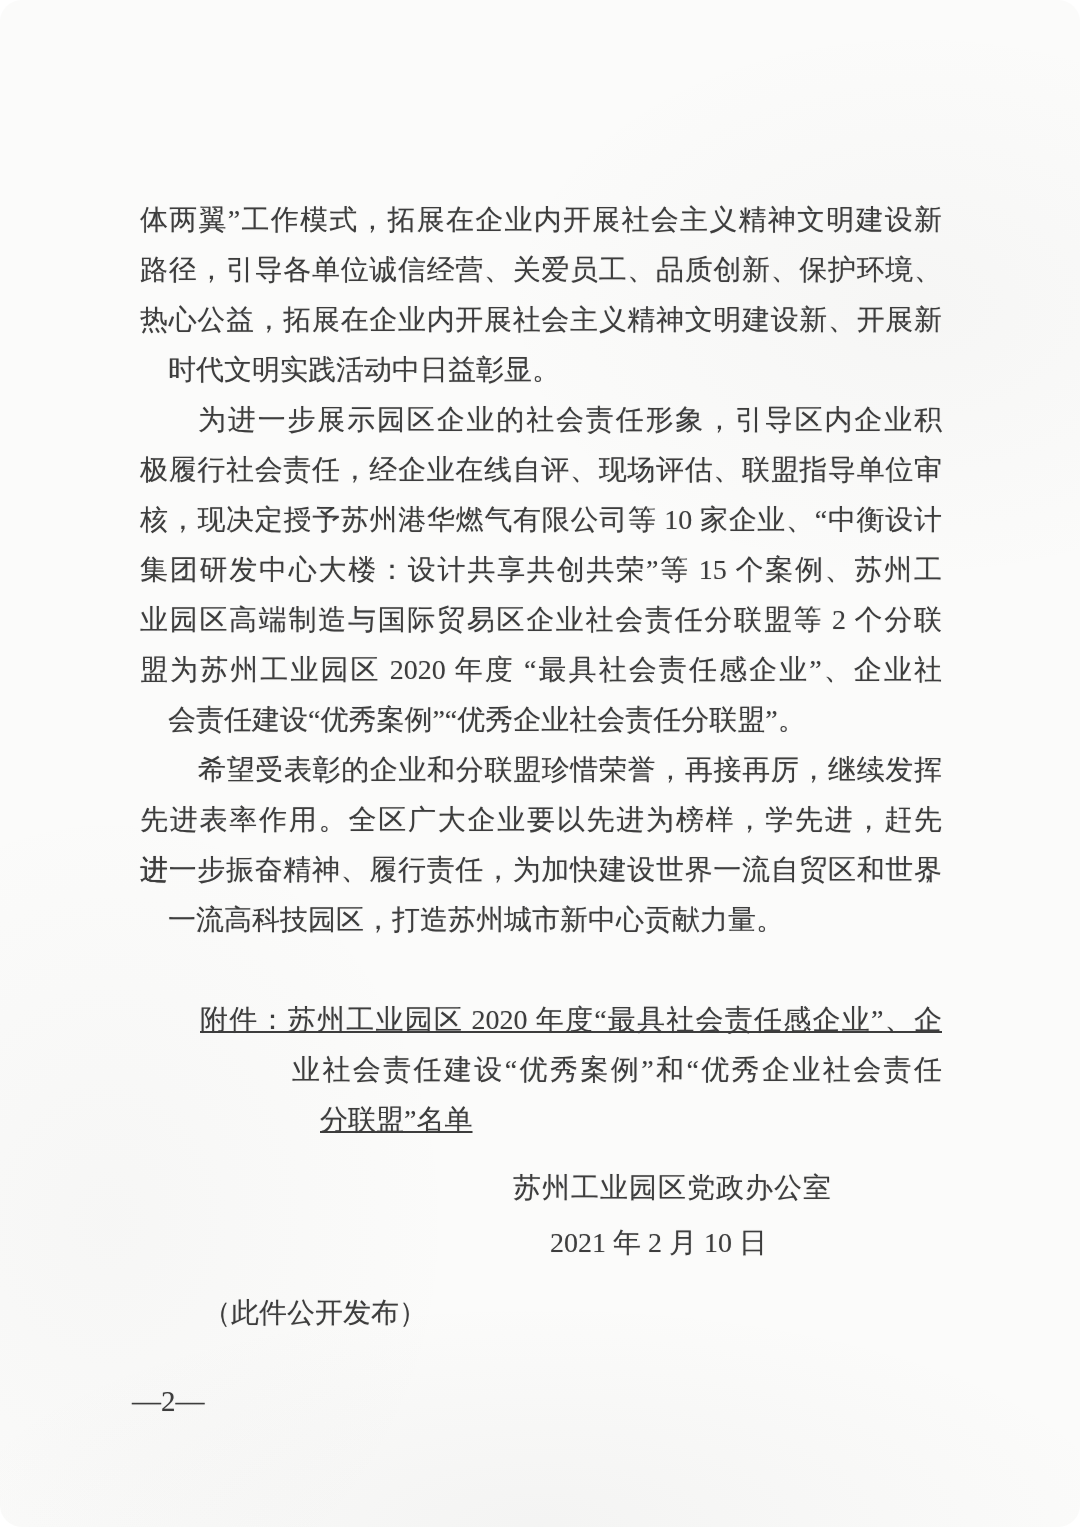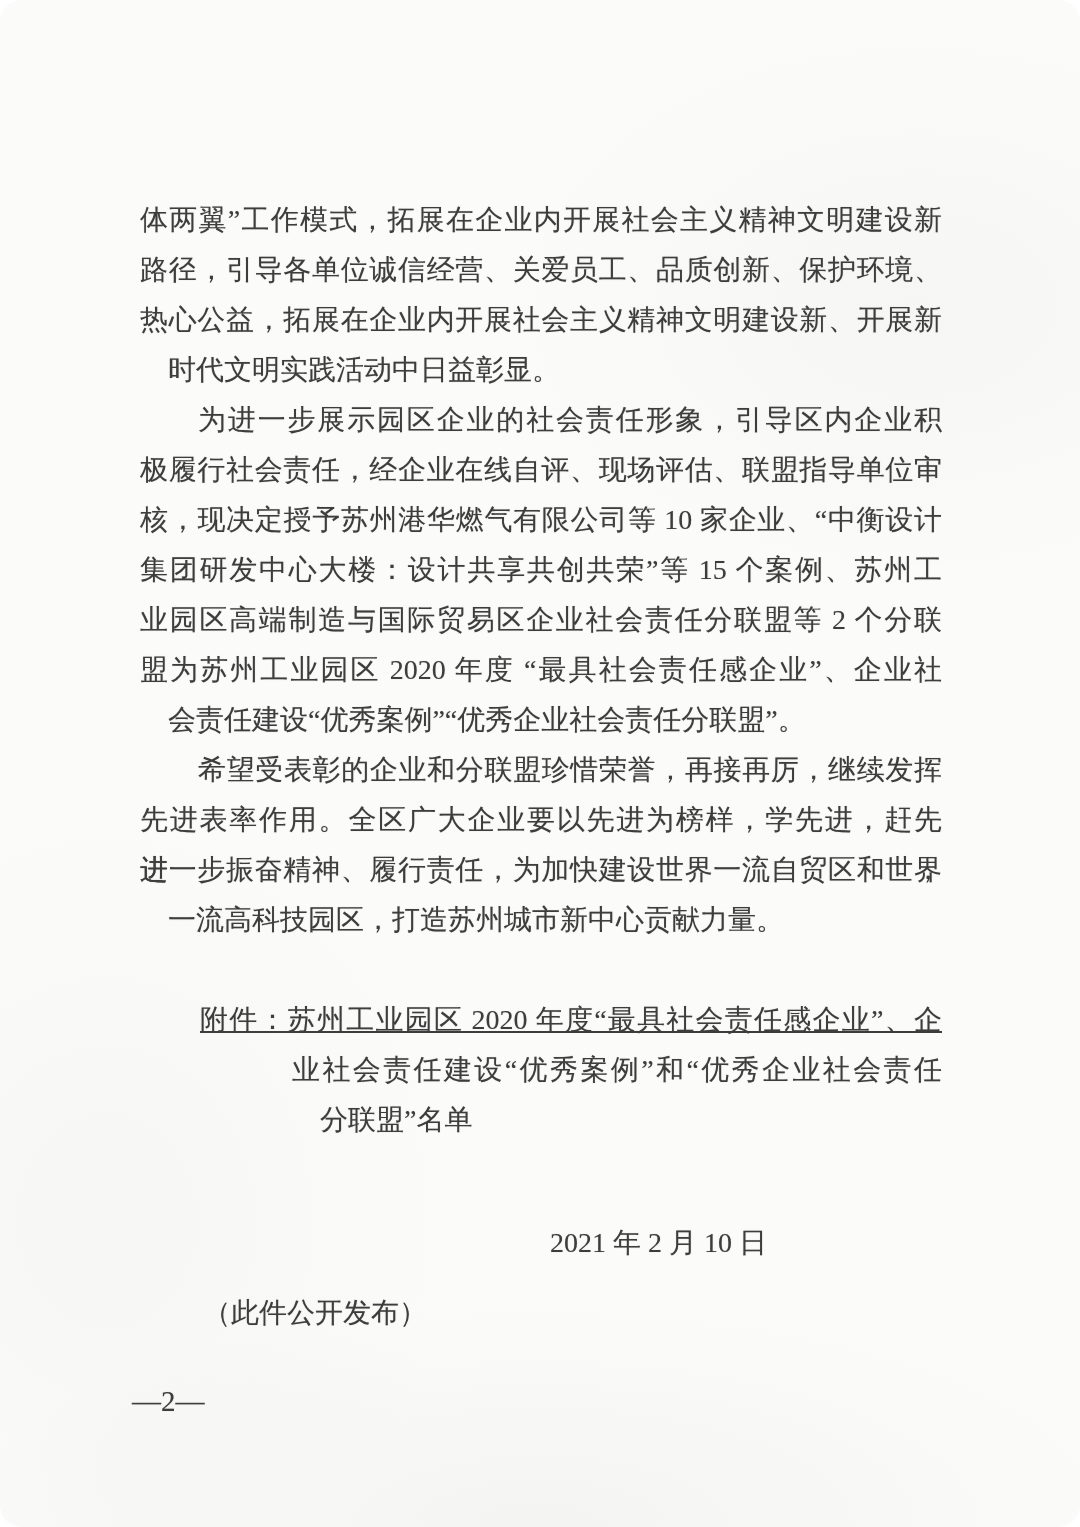--- a/index.html
+++ b/index.html
@@ -42,21 +42,21 @@
   }
   .indent { text-indent: 58px; }
   .body-block {
     position: absolute;
     left: 140px;
     top: 195px;
     width: 802px;
   }
   .attach-line1 { position: absolute; left: 200px; top: 995px;  width: 742px; text-decoration: underline; }
   .attach-line2 { position: absolute; left: 292px; top: 1045px; width: 650px; font-family: Liberation Serif, serif; }
-  .attach-line3 { position: absolute; left: 292px; top: 1095px; }
+  .attach-line3 { position: absolute; left: 292px; top: 1095px; text-decoration: underline; }
   .sig-org  { position: absolute; left: 513px; top: 1163px; letter-spacing: 1px; }
   .sig-date { position: absolute; left: 550px; top: 1218px; }
   .publish-note { position: absolute; left: 203px; top: 1288px; }
   .page-number  { position: absolute; left: 132px; top: 1376px; font-size: 29px; }
 </style>
 </head>
 <body>
 
 <div class="doc">
 
@@ -78,18 +78,19 @@
     <div class="line jl indent">希望受表彰的企业和分联盟珍惜荣誉，再接再厉，继续发挥</div>
     <div class="line jl">先进表率作用。全区广大企业要以先进为榜样，学先进，赶先进，</div>
     <div class="line jl">进一步振奋精神、履行责任，为加快建设世界一流自贸区和世界</div>
     <div class="line last">一流高科技园区，打造苏州城市新中心贡献力量。</div>
   </div>
 
   <div class="line jl attach-line1">附件：苏州工业园区 2020 年度“最具社会责任感企业”、企</div>
   <div class="line jl attach-line2">业社会责任建设“优秀案例”和“优秀企业社会责任</div>
   <div class="line last attach-line3">分联盟”名单</div>
 
+  <div class="line sig-org">苏州工业园区党政办公室</div>
   <div class="line sig-date">2021 年 2 月 10 日</div>
 
   <div class="line publish-note">（此件公开发布）</div>
   <div class="line page-number">—2—</div>
 
 </div>
 
 </body></html>

